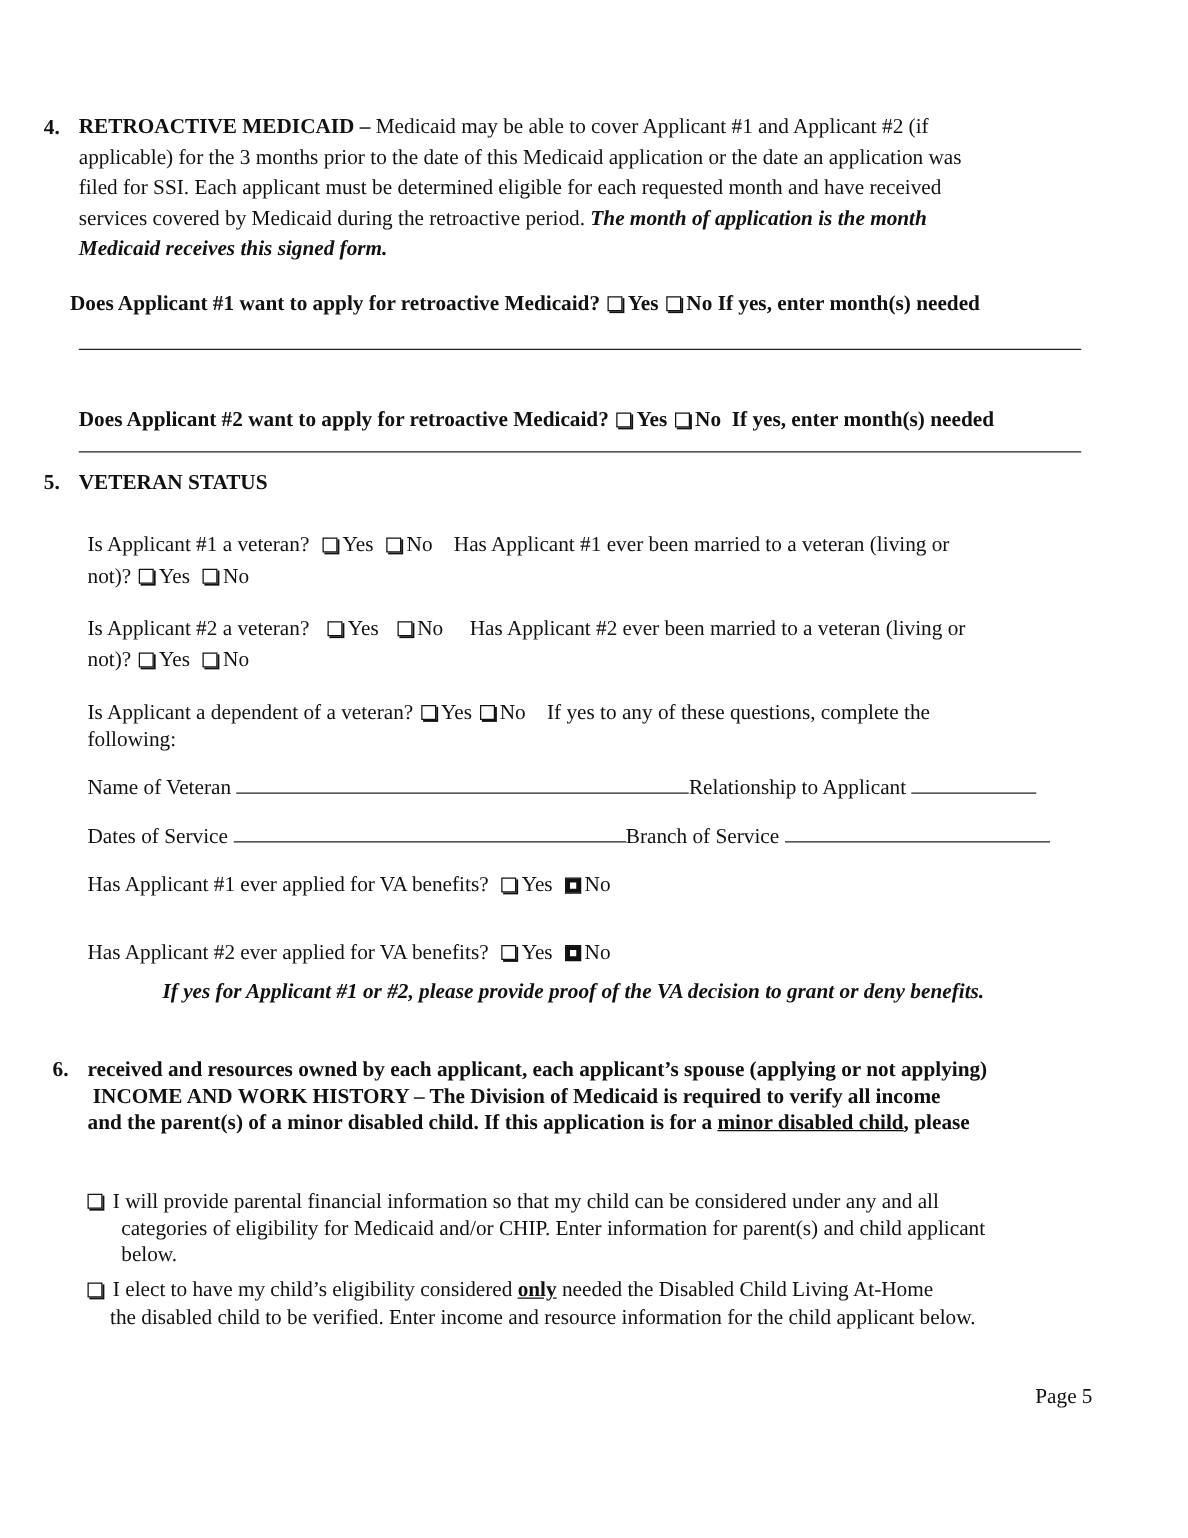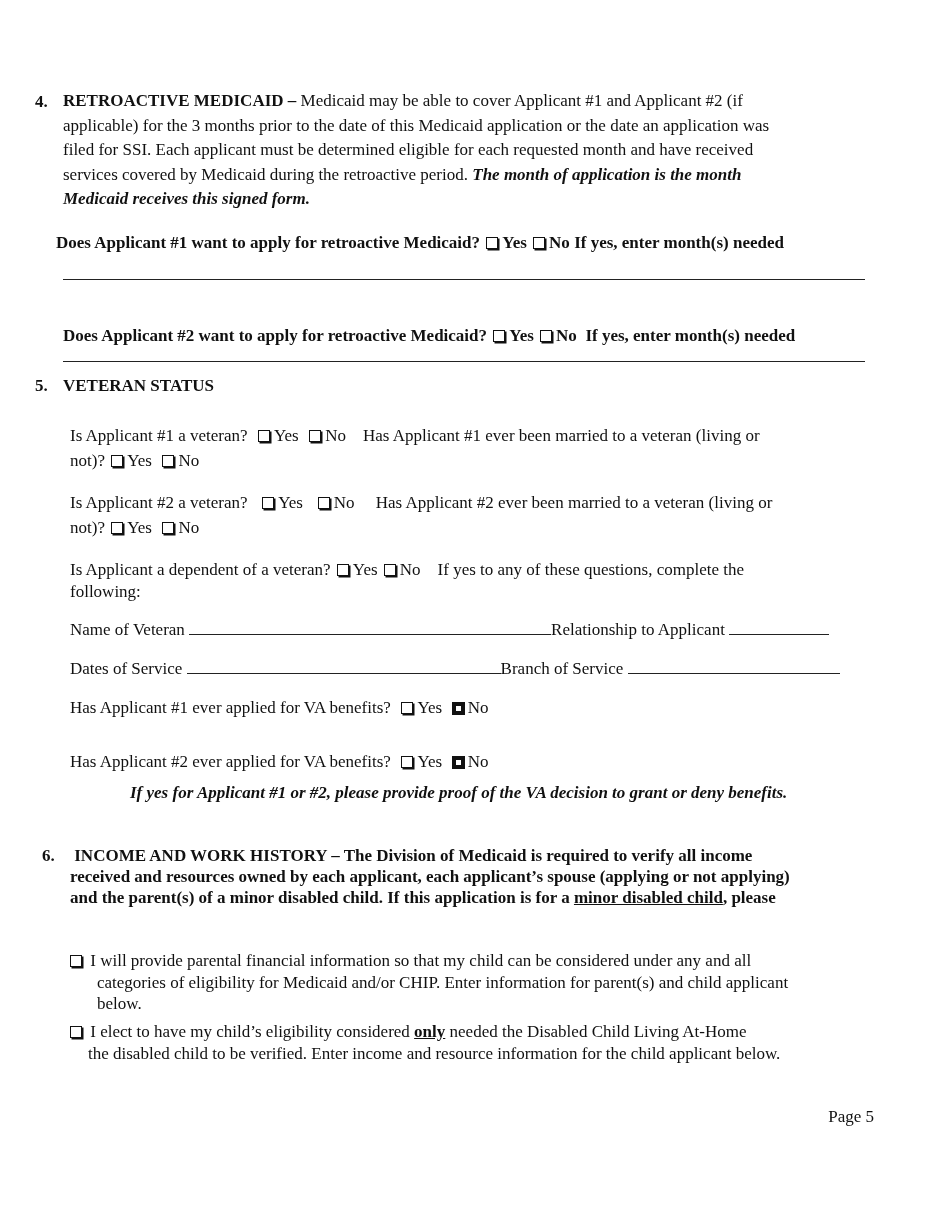--- a/index.html
+++ b/index.html
@@ -117,22 +117,22 @@
     <span class="cb"></span><span>Yes</span>&nbsp;
     <span class="cb dark"></span><span>No</span>
   </div>
 
   <div class="abs bi" style="left:84px; top:783px;margin-left:46px;">If yes for Applicant #1 or #2, please provide proof of the VA decision to grant or deny benefits.</div>
 </div>
 
 <div>
   <span class="abs b" style="left:42px; top:846px;">6.</span>
   <div class="abs b" style="left:70px; top:845px; line-height:21px;">
+    <div>received and resources owned by each applicant, each applicant’s spouse (applying or not applying)</div>
     <div>&nbsp;<span>INCOME AND WORK HISTORY – The Division of Medicaid is required to verify all income</span></div>
-    <div>received and resources owned by each applicant, each applicant’s spouse (applying or not applying)</div>
     <div><span>and the parent(s) of a minor disabled child.  If this application is for a </span><span class="u">minor disabled child</span><span>, please</span></div>
   </div>
 
   <div class="abs" style="left:70px; top:950px; line-height:21.5px;">
     <div><span class="cb" style="margin-left:0;"></span>&nbsp;<span>I will provide parental financial information so that my child can be considered under any and all</span></div>
     <div style="padding-left:27px;">categories of eligibility for Medicaid and/or CHIP. Enter information for parent(s) and child applicant</div>
     <div style="padding-left:27px;">below.</div>
   </div>
 
   <div class="abs" style="left:70px; top:1021px; line-height:21.5px;">

